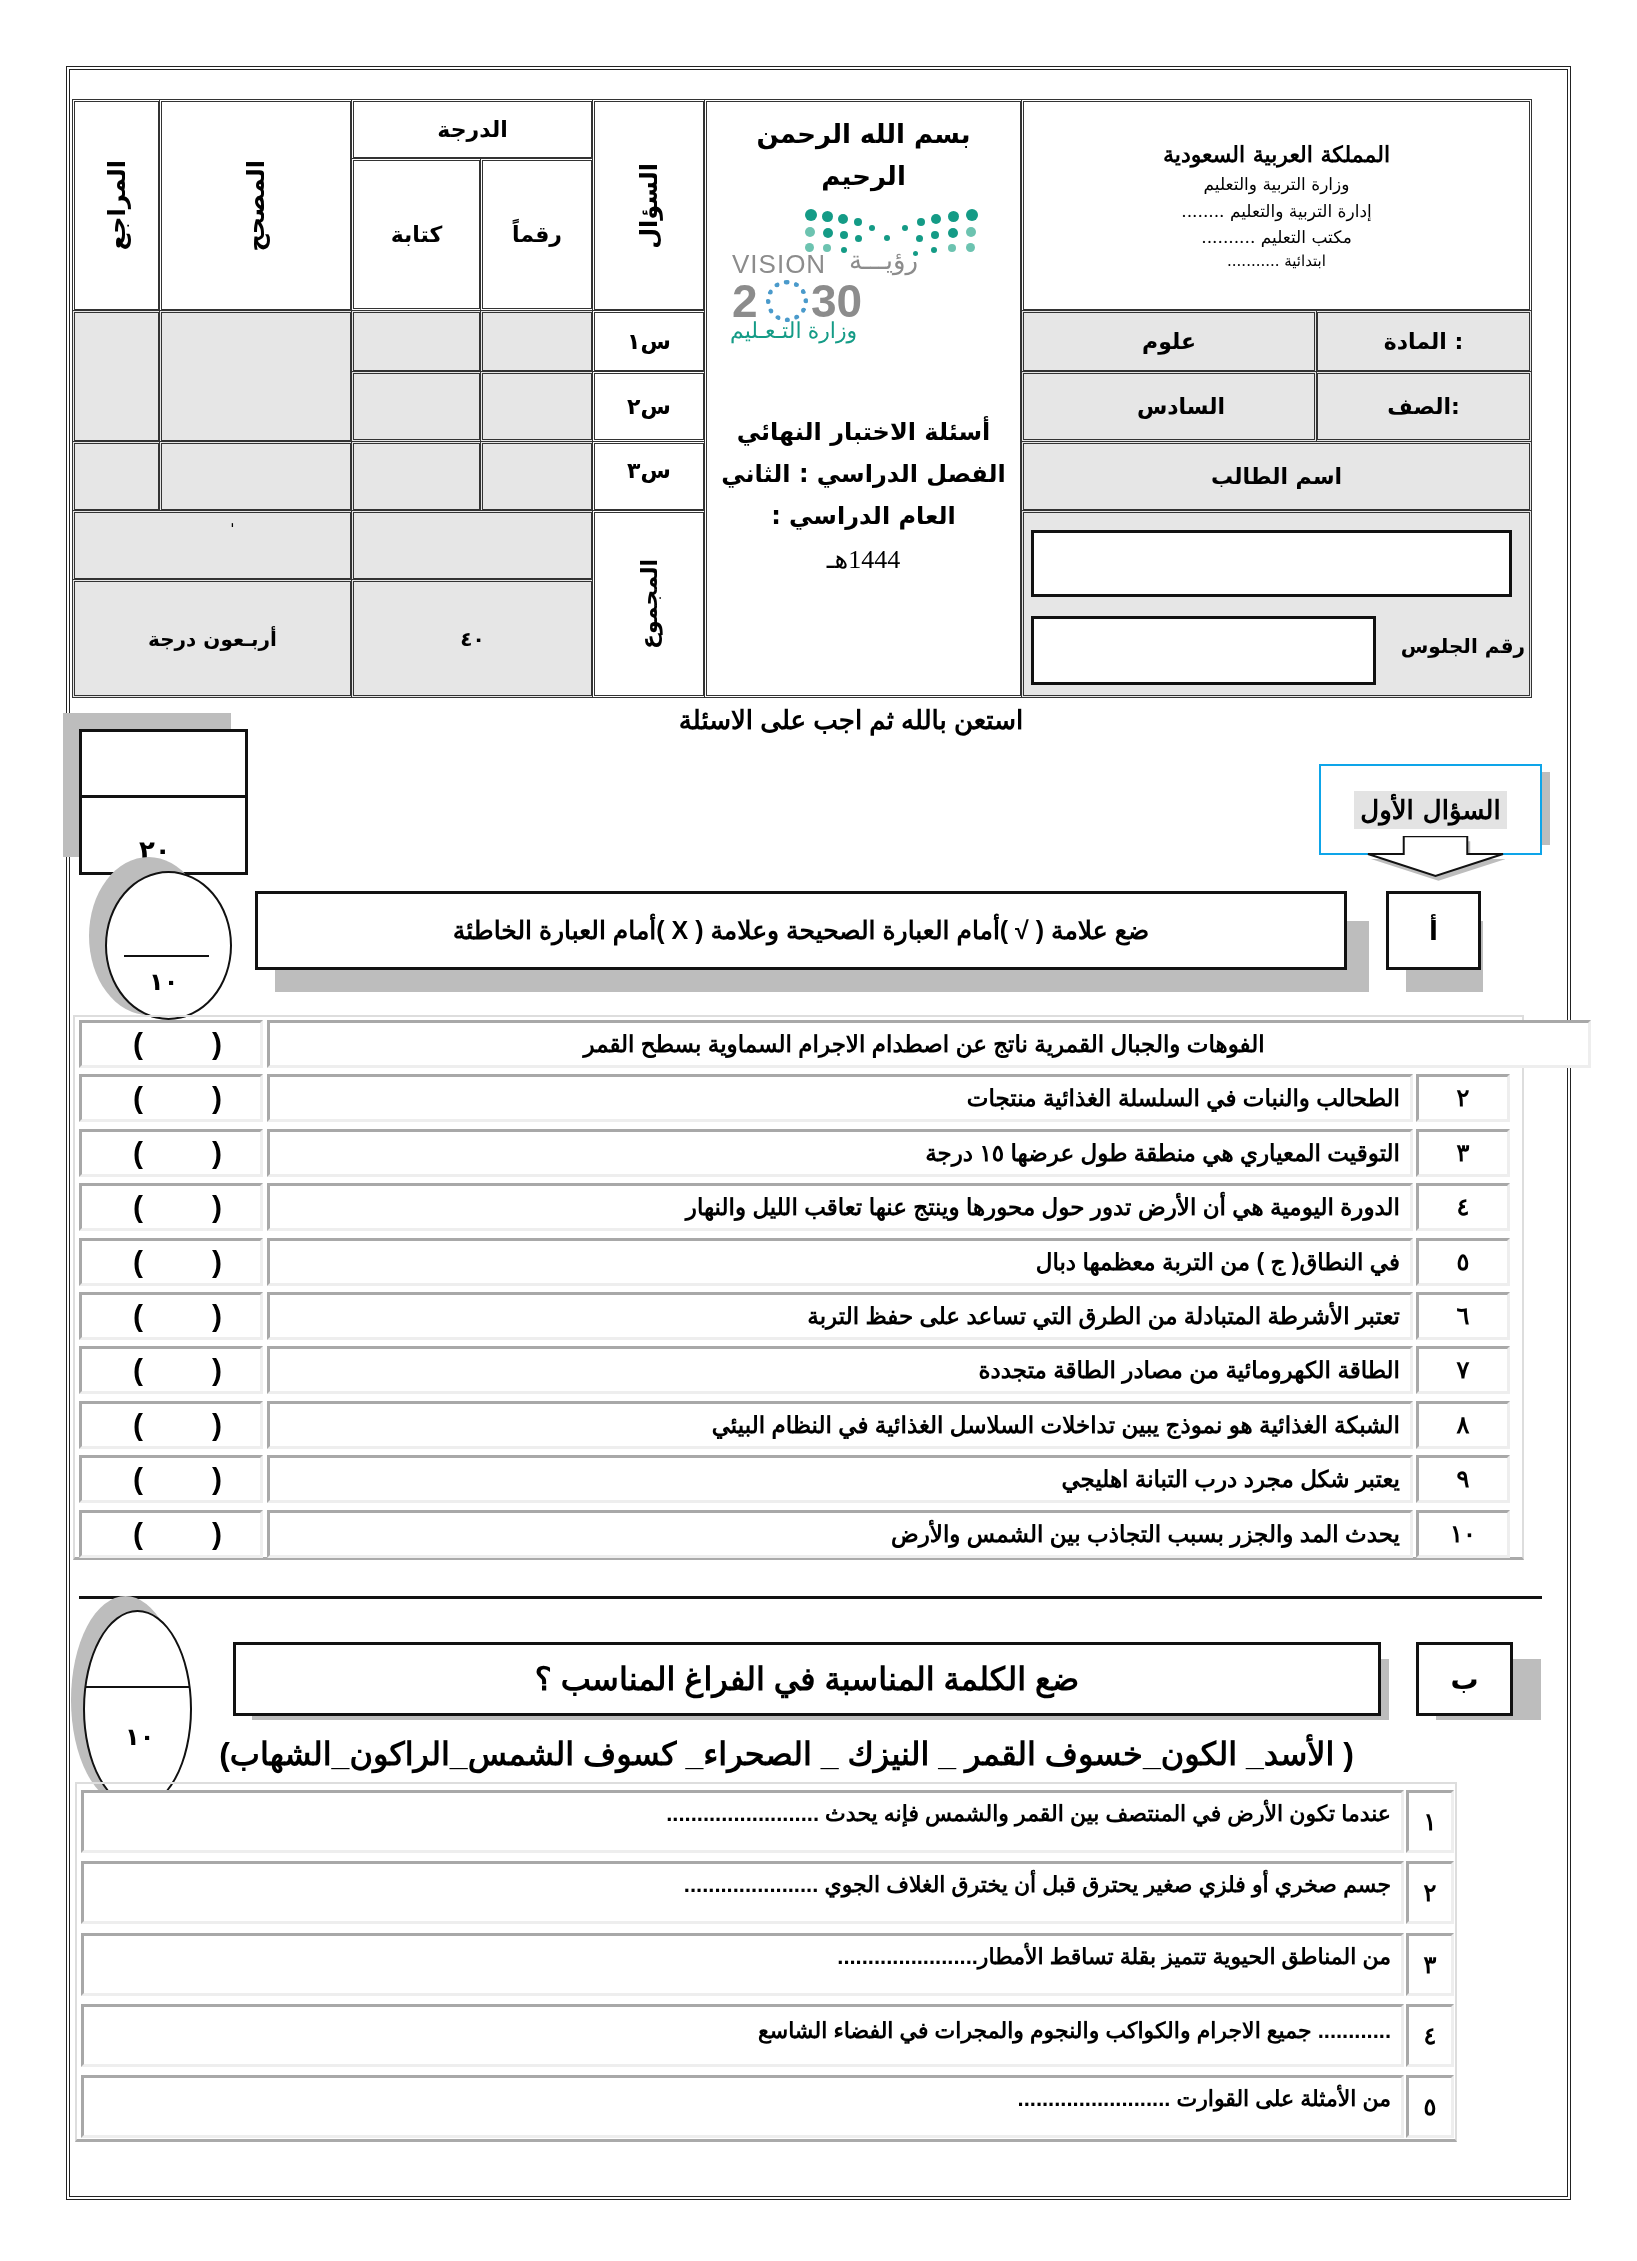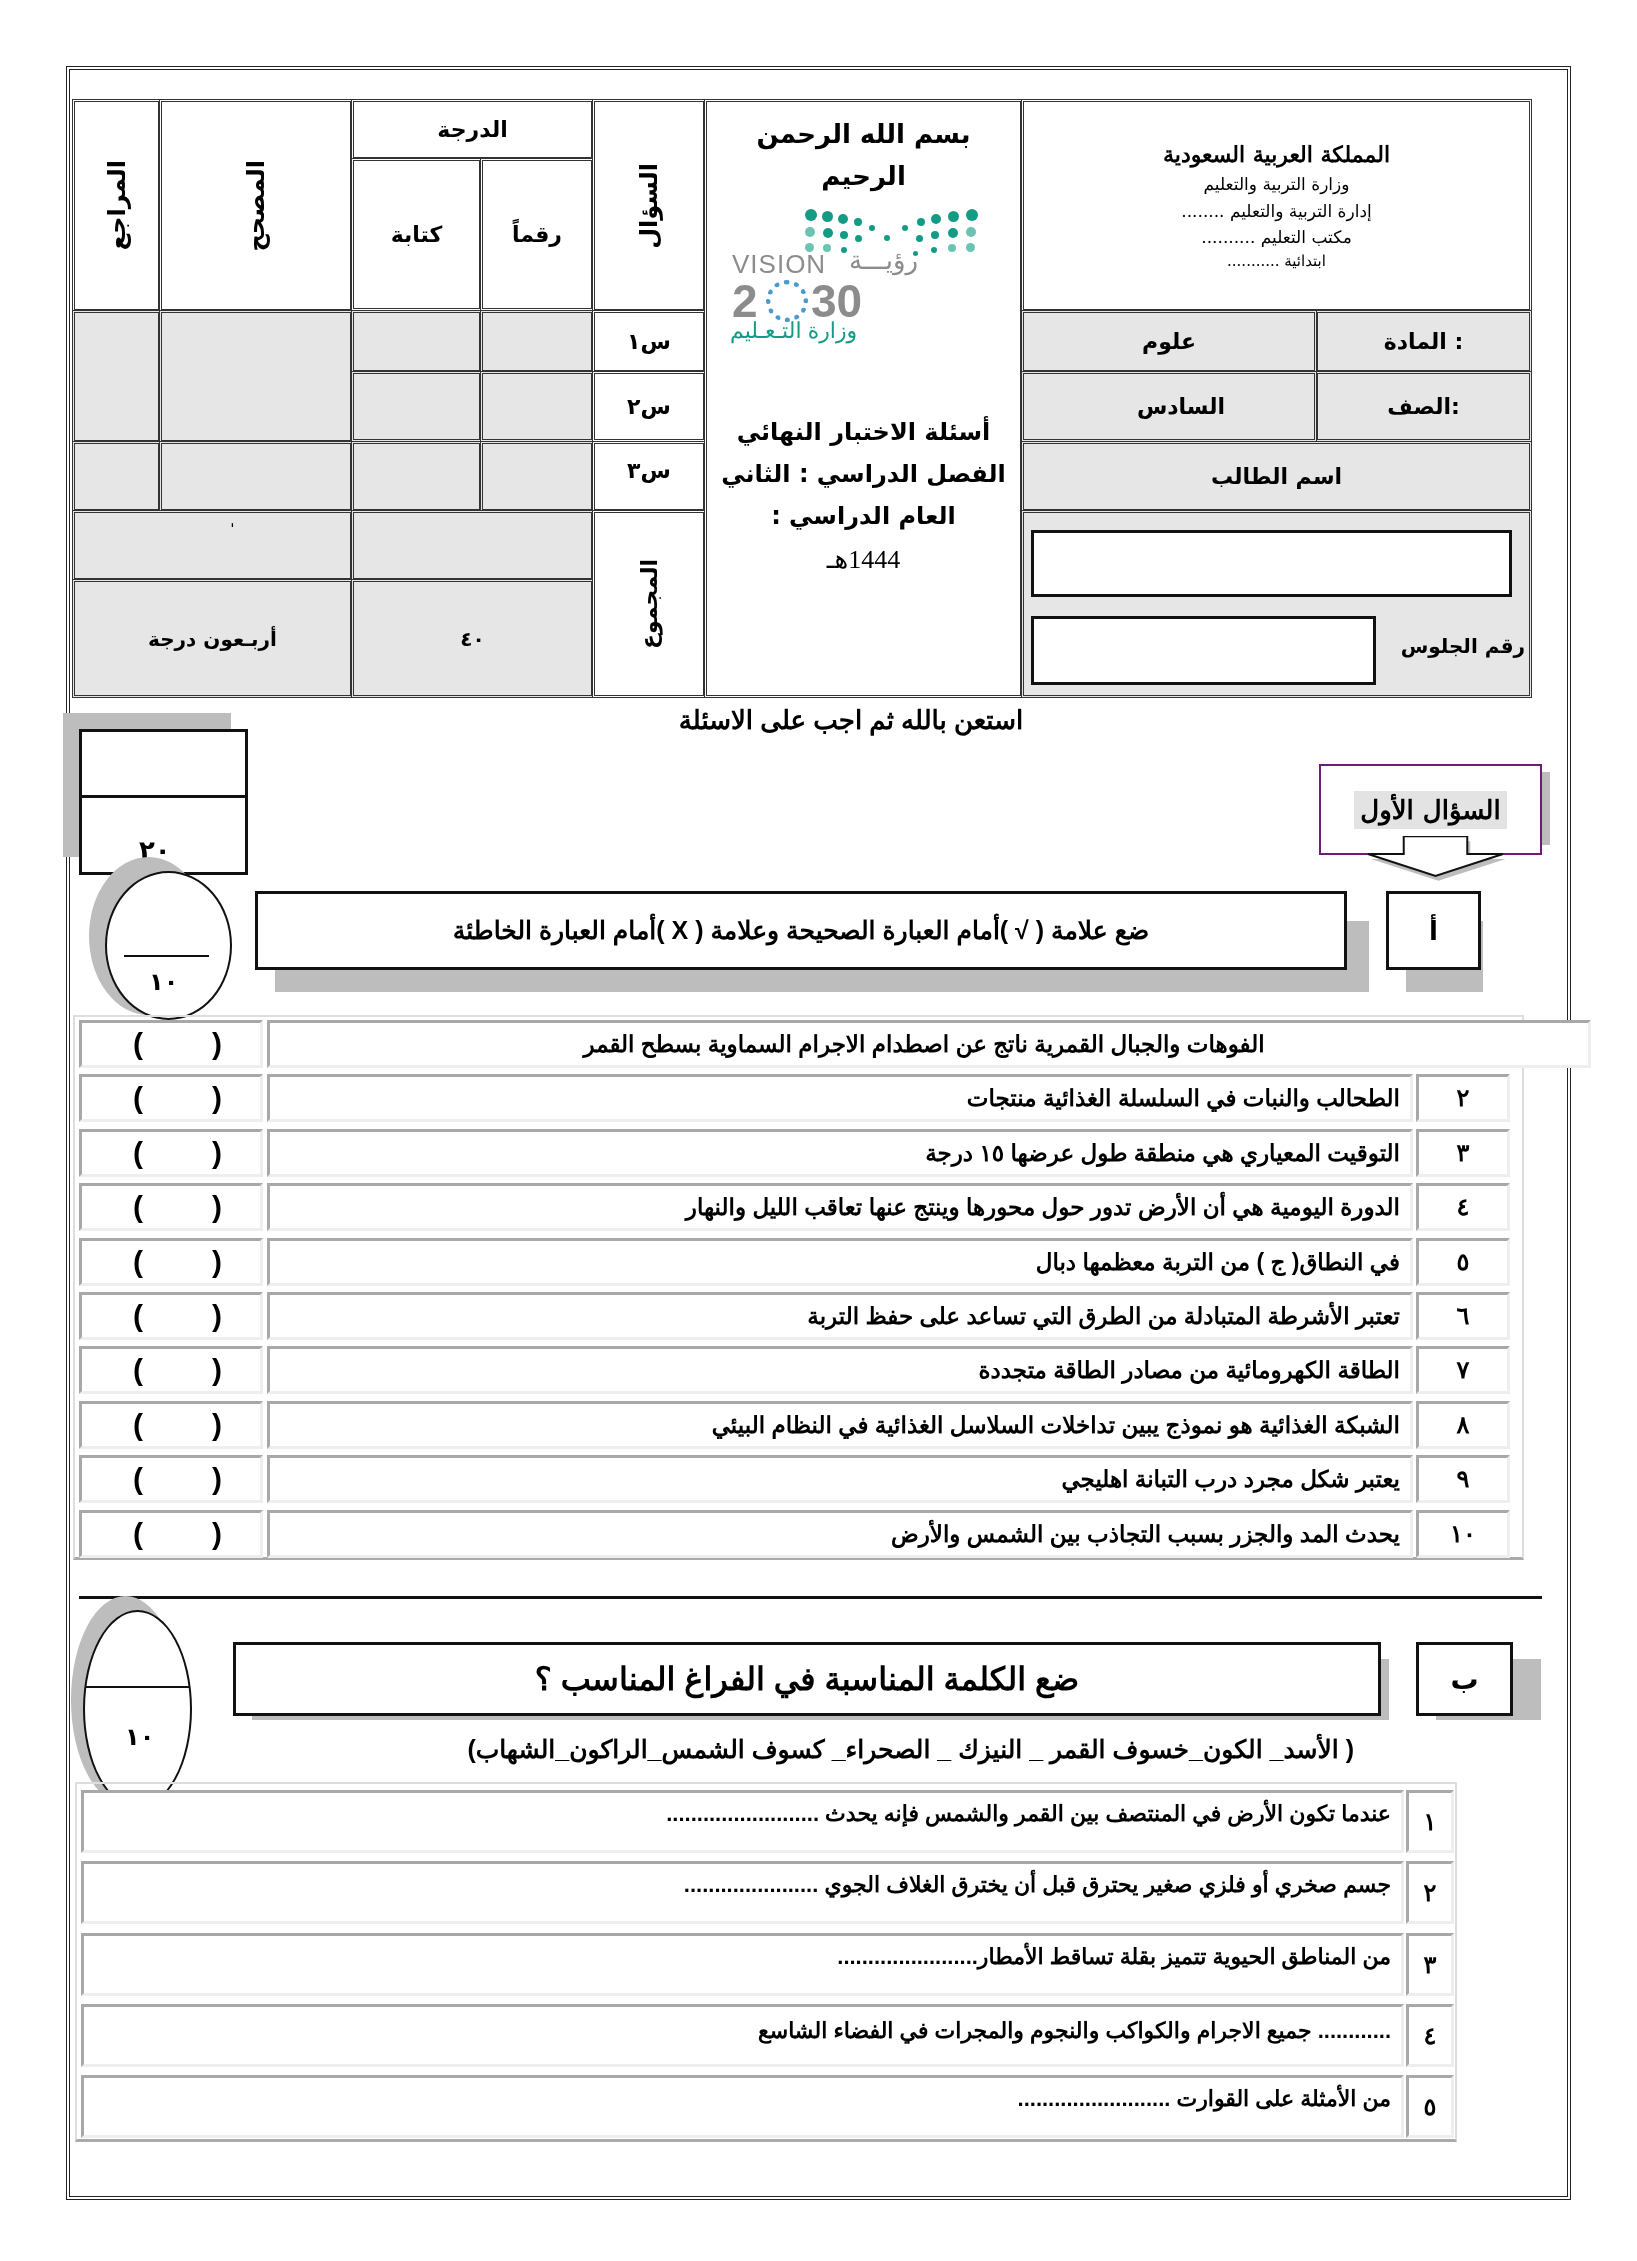--- a/index.html
+++ b/index.html
@@ -182,21 +182,21 @@
 <div class="abs hdr-txt" style="left:1386px;top:634px;width:139px;text-align:right;font-weight:bold;font-size:20px;direction:rtl;">رقم الجلوس</div>
 
 <div class="abs" style="left:554px;top:705px;width:594px;text-align:center;font-weight:bold;font-size:26px;direction:rtl;font-family:'Liberation Sans',sans-serif;">استعن بالله ثم اجب على الاسئلة</div>
 
 <div class="shadow-box" style="left:63px;top:713px;width:168px;height:144px;"></div>
 <div class="abs" style="left:79px;top:729px;width:169px;height:146px;border:3px solid #111;background:#fff;"></div>
 <div class="abs" style="left:79px;top:795px;width:169px;height:3px;background:#111;"></div>
 <div class="abs" style="left:139px;top:835px;font-size:26px;font-weight:bold;">٢٠</div>
 
 <div class="shadow-box" style="left:1327px;top:772px;width:223px;height:73px;"></div>
-<div class="abs" style="left:1319px;top:764px;width:223px;height:91px;border:2px solid #701a75;background:#fff;display:flex;align-items:center;justify-content:center;">
+<div class="abs" style="left:1319px;top:764px;width:223px;height:91px;border:2px solid #0ea5e9;background:#fff;display:flex;align-items:center;justify-content:center;">
   <span style="background:#e3e3e3;padding:4px 6px;font-size:26px;font-weight:bold;direction:rtl;font-family:'DejaVu Serif',serif;">السؤال الأول</span>
 </div>
 <svg class="abs" style="left:1366px;top:836px;" width="139" height="50" viewBox="0 0 140 50">
   <polygon points="38,0 38,18 2,18 70,40 138,18 102,18 102,0" fill="#bdbdbd" transform="translate(3,5)"></polygon>
   <polygon points="38,0 38,18 2,18 70,40 138,18 102,18 102,0" fill="#fff" stroke="#111" stroke-width="2"></polygon>
 </svg>
 
 <div class="ellipse-shadow" style="left:89px;top:857px;width:119px;height:158px;"></div>
 <div class="ellipse" style="left:105px;top:871px;width:127px;height:149px;"></div>
 <div class="abs" style="left:124px;top:955px;width:85px;height:2px;background:#111;"></div>
@@ -345,21 +345,21 @@
 
 <div class="shadow-box" style="left:252px;top:1659px;width:1137px;height:61px;"></div>
 <div class="plain-box" style="left:233px;top:1642px;width:1148px;height:74px;font-size:32px;font-family:'Liberation Sans',sans-serif;">
   <span>ضع الكلمة المناسبة في الفراغ المناسب ؟</span>
 </div>
 <div class="shadow-box" style="left:1436px;top:1659px;width:105px;height:61px;"></div>
 <div class="plain-box" style="left:1416px;top:1642px;width:97px;height:74px;font-size:28px;">
   <span>ب</span>
 </div>
 
-<div class="abs" style="left:206px;top:1735px;width:1148px;text-align:right;direction:rtl;font-weight:bold;font-size:25px;font-family:'Liberation Sans',sans-serif;white-space:nowrap;">( الأسد_ الكون_خسوف القمر _ النيزك _ الصحراء_ كسوف الشمس_الراكون_الشهاب)</div>
+<div class="abs" style="left:206px;top:1735px;width:1148px;text-align:right;direction:rtl;font-weight:bold;font-size:32px;font-family:'Liberation Sans',sans-serif;white-space:nowrap;">( الأسد_ الكون_خسوف القمر _ النيزك _ الصحراء_ كسوف الشمس_الراكون_الشهاب)</div>
 
 <div class="abs" style="left:75px;top:1782px;width:1382px;height:360px;border:2px solid #ddd;border-bottom:3px solid #aaa;"></div>
 <div id="fill-rows">
     <div>
       <div class="row-cell num" style="left:1406px;top:1790px;width:48px;height:63px;">
         <span>١</span>
       </div>
       <div class="row-cell stmt" style="left:81px;top:1790px;width:1323px;height:63px;align-items:flex-start;padding-top:8px;font-size:22px;">
         <span>عندما تكون الأرض في المنتصف بين القمر والشمس فإنه يحدث .........................</span>
       </div>

